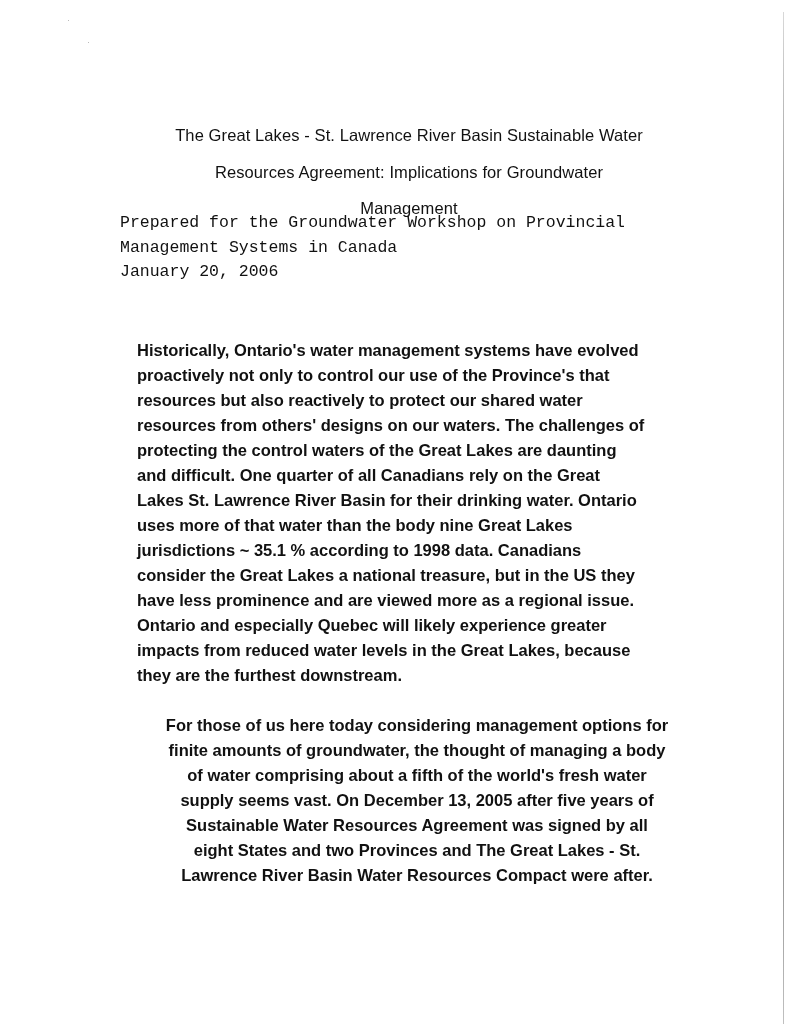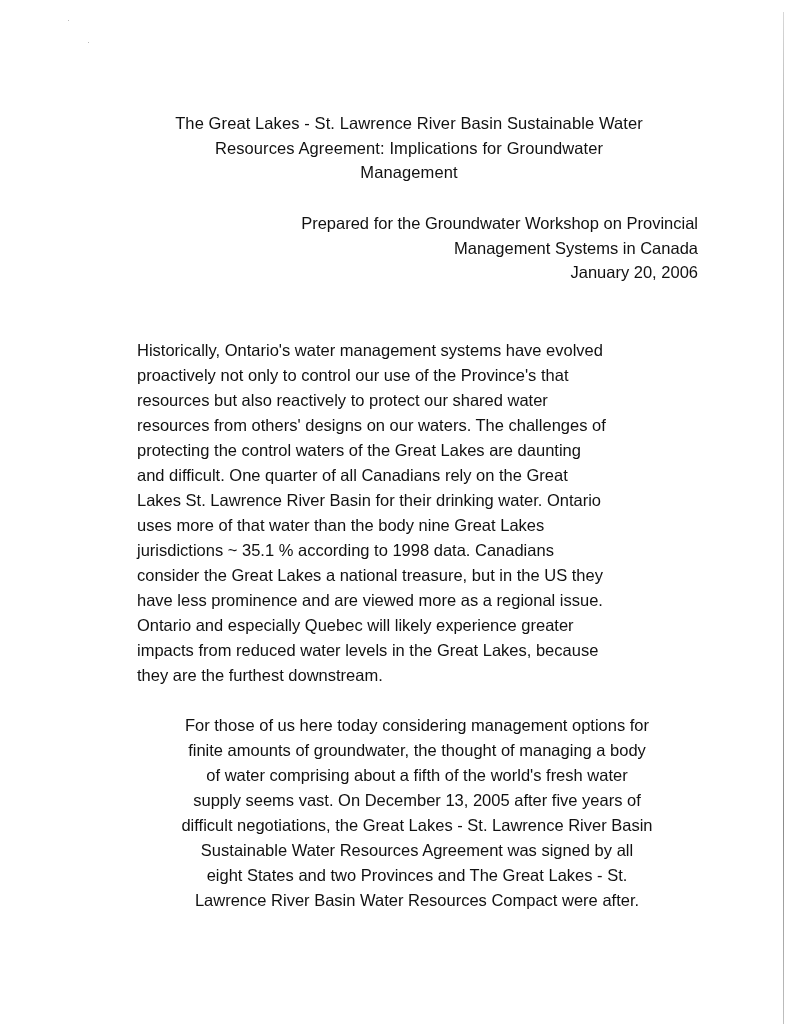--- a/index.html
+++ b/index.html
@@ -10,31 +10,31 @@
       font-family: "Liberation Sans", sans-serif;
     }
     .edge-line {
       position: absolute; left: 783px; top: 12px; width: 1px; height: 1012px;
       background: linear-gradient(to bottom, #d8d8d8 0%, #9a9a9a 20%, #b5b5b5 50%, #8a8a8a 80%, #c0c0c0 100%);
     }
     .title-block {
       position: absolute; left: 120px; top: 111px; width: 578px;
       text-align: center; font-size: 16.5px; line-height: 24.5px; letter-spacing: 0.1px;
     }
-    .title-block p { margin: 0; }
+    .title-block p { margin: 12px; }
     .prep-block {
       position: absolute; left: 120px; top: 211px; width: 578px;
-      text-align: right; font-size: 16.5px; line-height: 24.5px;
+      text-align: left; font-size: 16.5px; line-height: 24.5px; font-family: Liberation Mono, monospace;
     }
     .prep-block p { margin: 0; }
     .para {
       position: absolute; left: 137px; width: 560px;
       font-size: 16.5px; line-height: 25px; margin: 0; white-space: nowrap;
     }
-    .para .ln { display: block; }
+    .para .ln { display: block; font-weight: bold; }
     #para1 { top: 338px; }
     #para2 { top: 713px; text-align: center; }
     .speck { position: absolute; width: 1px; height: 1px; background: #bbbbbb; }
   </style>
 </head>
 <body>
 
 <div class="page">
   <div class="edge-line"></div>
   <div class="speck" style="left:68px;top:20px;"></div>
@@ -67,18 +67,17 @@
     <span class="ln">Ontario and especially Quebec will likely experience greater</span>
     <span class="ln">impacts from reduced water levels in the Great Lakes, because</span>
     <span class="ln">they are the furthest downstream.</span>
   </p>
 
   <p class="para" id="para2">
     <span class="ln">For those of us here today considering management options for</span>
     <span class="ln">finite amounts of groundwater, the thought of managing a body</span>
     <span class="ln">of water comprising about a fifth of the world's fresh water</span>
     <span class="ln">supply seems vast. On December 13, 2005 after five years of</span>
-    <span class="ln">difficult negotiations, the Great Lakes - St. Lawrence River Basin</span>
     <span class="ln">Sustainable Water Resources Agreement was signed by all</span>
     <span class="ln">eight States and two Provinces and The Great Lakes - St.</span>
     <span class="ln">Lawrence River Basin Water Resources Compact were after.</span>
   </p>
 </div>
 
 </body></html>

